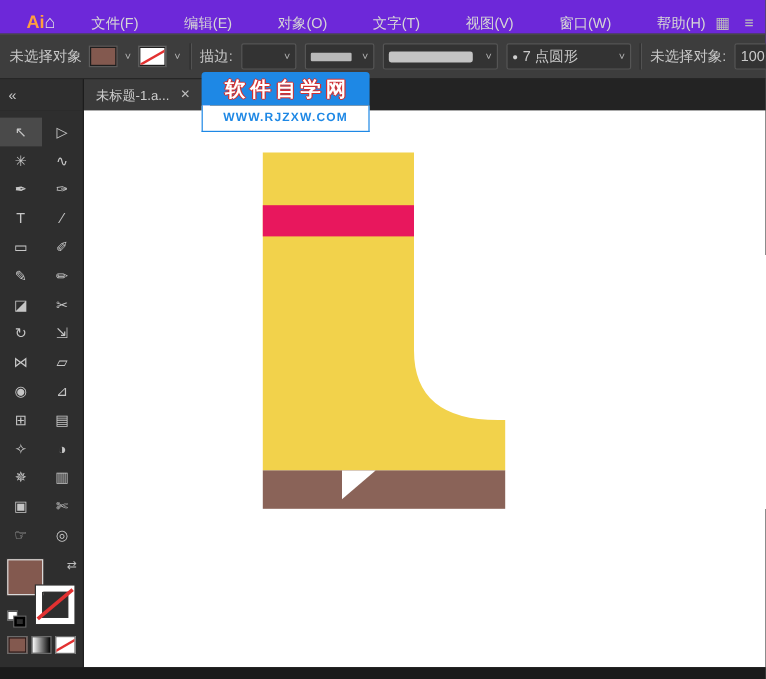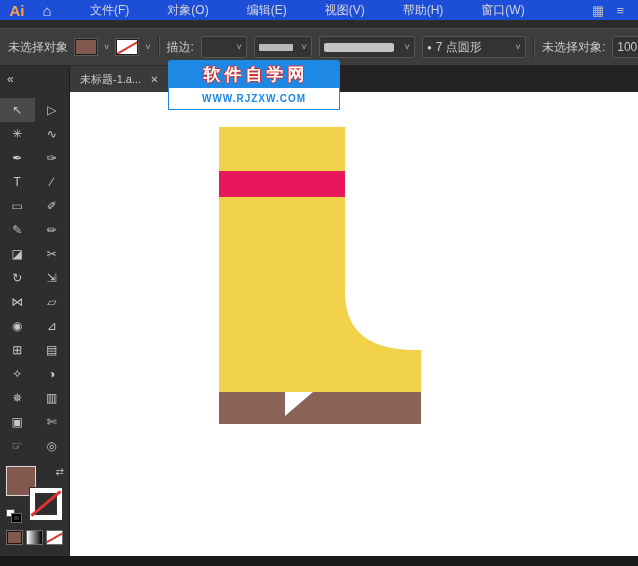--- a/index.html
+++ b/index.html
@@ -1,22 +1,22 @@
 <!DOCTYPE html>
 <html><head>
 <meta charset="utf-8">
 <style>
   * { margin:0; padding:0; box-sizing:border-box; }
   html,body { width:638px; height:566px; overflow:hidden; background:#2b2b2b;
               font-family:"Liberation Sans","DejaVu Sans",sans-serif; }
   .app { position:relative; width:638px; height:566px; }
 
   
-  .menubar { position:absolute; left:0; top:0; width:100%; height:20px; background:#1d4ed8;
-             display:flex; align-items:center; color:#d6d6d6; font-size:12px; }
+  .menubar { position:absolute; left:0; top:0; width:100%; height:37px; background:#6d28d9;
+             display:flex; align-items:center; color:#d6d6d6; font-size:12px;padding-left:22px; }
   .logo { width:34px; text-align:center; color:#ff9f3e; font-weight:bold; font-size:15px; }
   .home-btn { width:26px; text-align:center; font-size:15px; color:#e0e0e0; cursor:default; }
   .menus { display:flex; }
   .menu-item { padding:0 8px; line-height:28px; cursor:default; white-space:nowrap;margin-left:22px; }
   .menubar-right { margin-left:auto; display:flex; gap:12px; padding-right:14px; color:#bdbdbd; font-size:13px; }
 
   
   .controlbar { position:absolute; left:0; top:28px; width:100%; height:38px; background:#3d3d3d;
                 border-top:1px solid #4a4a4a; border-bottom:1px solid #262626;
                 display:flex; align-items:center; gap:7px; padding:0 8px; color:#c9c9c9; font-size:12px; }
@@ -78,53 +78,54 @@
   .sw-gradient { background:linear-gradient(90deg,#ffffff,#000000); }
   .sw-none { background:#fff; }
   .sw-none::after { content:""; position:absolute; left:-3px; top:5px; width:24px; height:2px;
                     background:#e23131; transform:rotate(-30deg); }
 
   
   .canvas { position:absolute; left:70px; top:92px; width:568px; height:464px; background:#ffffff; }
   svg.art { width:100%; height:100%; display:block; }
 
   
-  .watermark { position:absolute; left:168px; top:60px; width:172px; z-index:5; text-align:center; }
+  .watermark { position:absolute; left:168px; top:60px; width:140px; z-index:5; text-align:center; }
   .wm-top { background:#1E88E5; color:#fff; font-weight:bold; font-size:17px; letter-spacing:4px;
             padding:3px 0 2px 4px; border-radius:3px 3px 0 0;
             text-shadow:1px 0 #d32f2f, -1px 0 #d32f2f, 0 1px #d32f2f, 0 -1px #d32f2f; }
   .wm-bottom { background:#fff; color:#1E88E5; font-weight:bold; font-size:10px; letter-spacing:1px;
                padding:5px 0; border:1px solid #1E88E5; border-top:none; }
 
   .bottomstrip { position:absolute; left:0; bottom:0; width:100%; height:10px; background:#1b1b1b; }
 </style>
 </head>
 <body>
 
 <div class="app">
 
   <header class="menubar">
     <div class="logo">Ai</div>
     <div class="home-btn">⌂</div>
     <nav class="menus">
 
         <span class="menu-item">文件(F)</span>
 
+        <span class="menu-item">编辑(E)</span>
+
         <span class="menu-item">对象(O)</span>
 
-        <span class="menu-item">编辑(E)</span>
-
+        <span class="menu-item">文字(T)</span>
 
 
 
         <span class="menu-item">视图(V)</span>
 
+        <span class="menu-item">窗口(W)</span>
+
         <span class="menu-item">帮助(H)</span>
-
-        <span class="menu-item">窗口(W)</span>
       </nav>
     <div class="menubar-right">
       <span>▦</span>
       <span>≡</span>
     </div>
   </header>
 
   <div class="controlbar">
     <span class="status-text">未选择对象</span>
     <span class="swatch fill-sw"></span>

